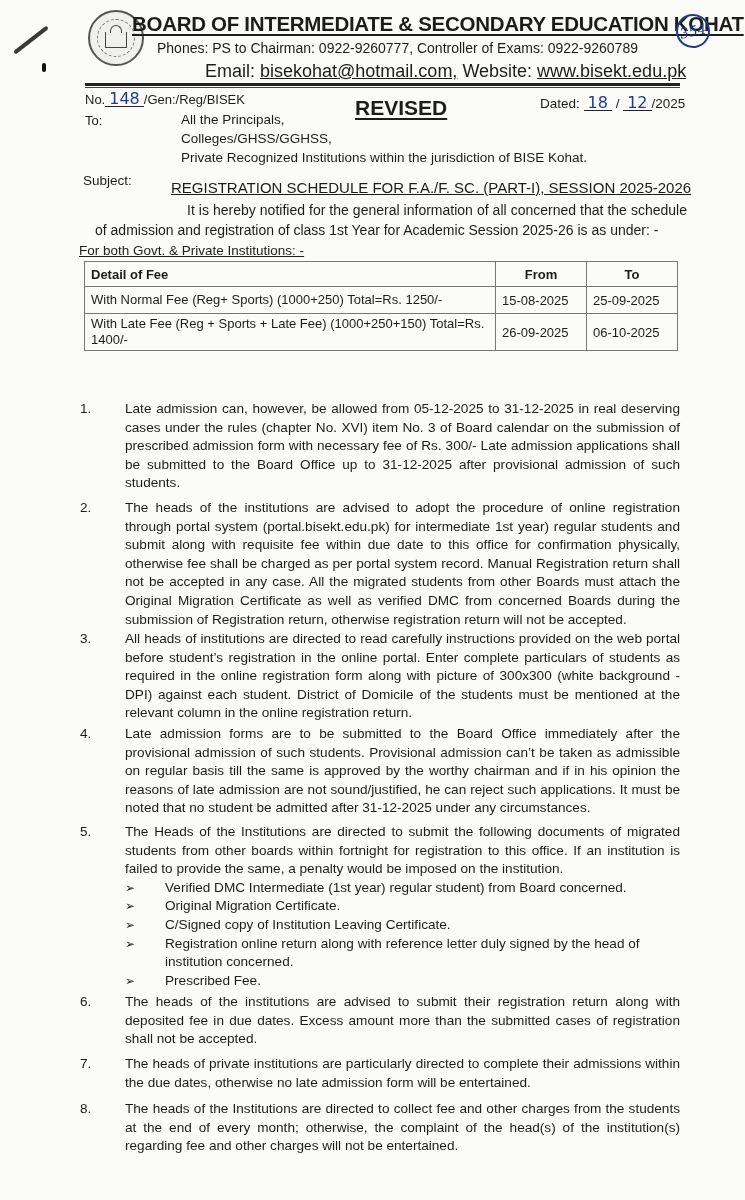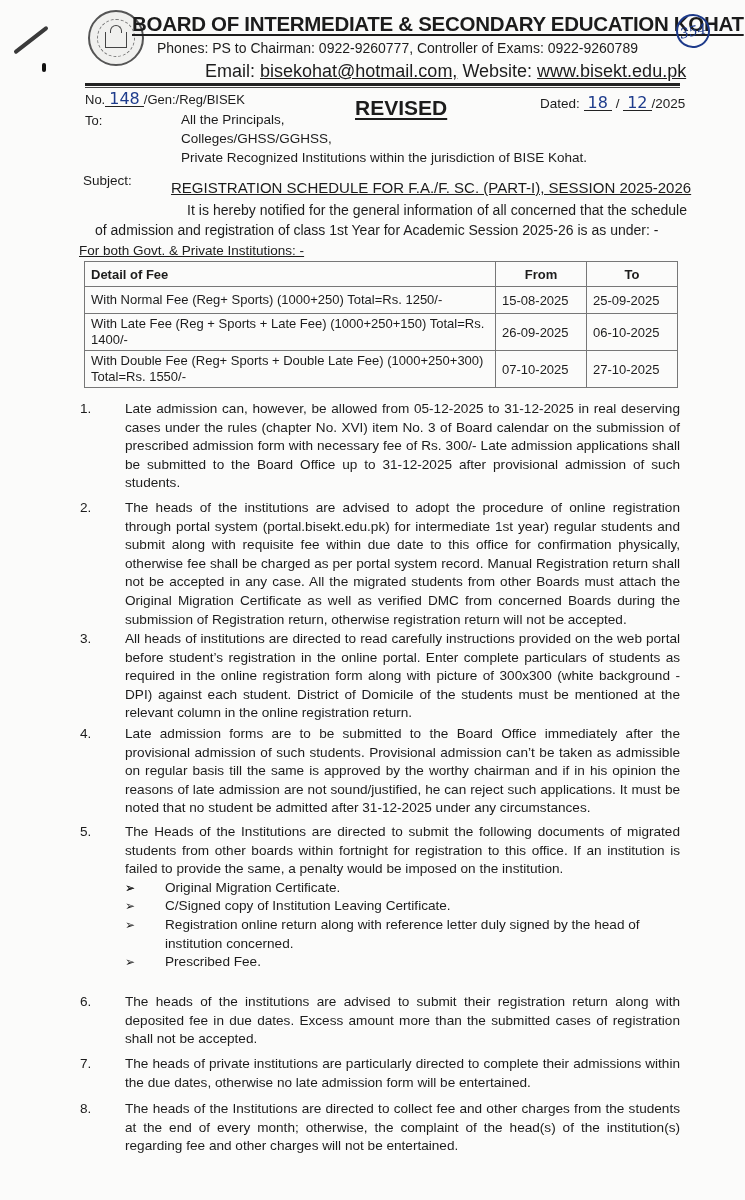--- a/index.html
+++ b/index.html
@@ -114,25 +114,20 @@
       <tr class="r1">
         <td class="detail">With Normal Fee (Reg+ Sports) (1000+250) Total=Rs. 1250/-</td>
         <td class="date">15-08-2025</td>
         <td class="date">25-09-2025</td>
       </tr>
       <tr class="r2">
         <td class="detail">With Late Fee (Reg + Sports + Late Fee) (1000+250+150) Total=Rs. 1400/-</td>
         <td class="date">26-09-2025</td>
         <td class="date">06-10-2025</td>
       </tr>
-      <tr class="r3">
-        <td class="detail">With Double Fee (Reg+ Sports + Double Late Fee) (1000+250+300) Total=Rs. 1550/-</td>
-        <td class="date">07-10-2025</td>
-        <td class="date">27-10-2025</td>
-      </tr>
     </tbody>
   </table>
 
   <div class="para" style="top:400px">
     <span class="num">1.</span>
     <div class="body">Late admission can, however, be allowed from 05-12-2025 to 31-12-2025 in real deserving cases under the rules (chapter No. XVI) item No. 3 of Board calendar on the submission of prescribed admission form with necessary fee of Rs. 300/- Late admission applications shall be submitted to the Board Office up to 31-12-2025 after provisional admission of such students.</div>
   </div>
 
   <div class="para" style="top:499px">
     <span class="num">2.</span>
@@ -146,21 +141,21 @@
 
   <div class="para" style="top:725px">
     <span class="num">4.</span>
     <div class="body">Late admission forms are to be submitted to the Board Office immediately after the provisional admission of such students. Provisional admission can’t be taken as admissible on regular basis till the same is approved by the worthy chairman and if in his opinion the reasons of late admission are not sound/justified, he can reject such applications. It must be noted that no student be admitted after 31-12-2025 under any circumstances.</div>
   </div>
 
   <div class="para" style="top:823px">
     <span class="num">5.</span>
     <div class="body">The Heads of the Institutions are directed to submit the following documents of migrated students from other boards within fortnight for registration to this office. If an institution is failed to provide the same, a penalty would be imposed on the institution.</div>
     <ul class="bullets">
-      <li><span class="arrow">➢</span></li>
+      <li><span class="arrow">➢</span><span>Verified DMC Intermediate (1st year) regular student) from Board concerned.</span></li>
       <li><span class="arrow">➢</span><span>Original Migration Certificate.</span></li>
       <li><span class="arrow">➢</span><span>C/Signed copy of Institution Leaving Certificate.</span></li>
       <li><span class="arrow">➢</span><span>Registration online return along with reference letter duly signed by the head of institution concerned.</span></li>
       <li><span class="arrow">➢</span><span>Prescribed Fee.</span></li>
     </ul>
   </div>
 
   <div class="para" style="top:993px">
     <span class="num">6.</span>
     <div class="body">The heads of the institutions are advised to submit their registration return along with deposited fee in due dates. Excess amount more than the submitted cases of registration shall not be accepted.</div>

